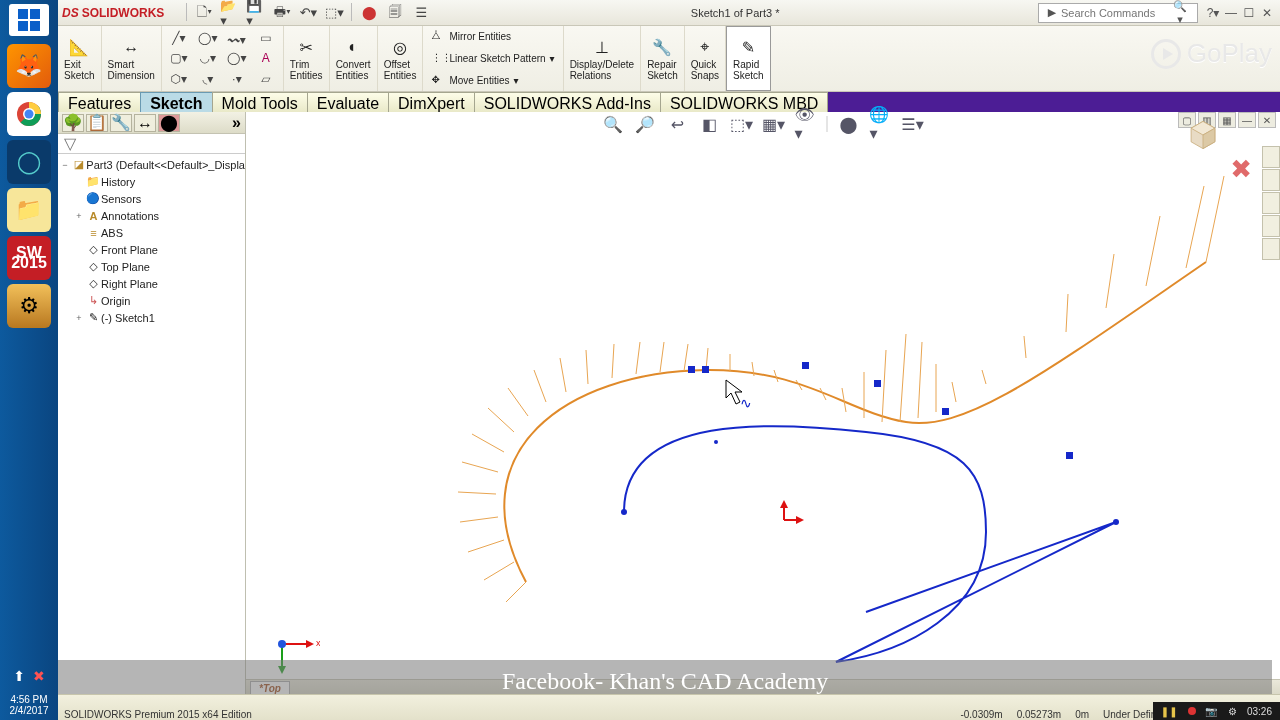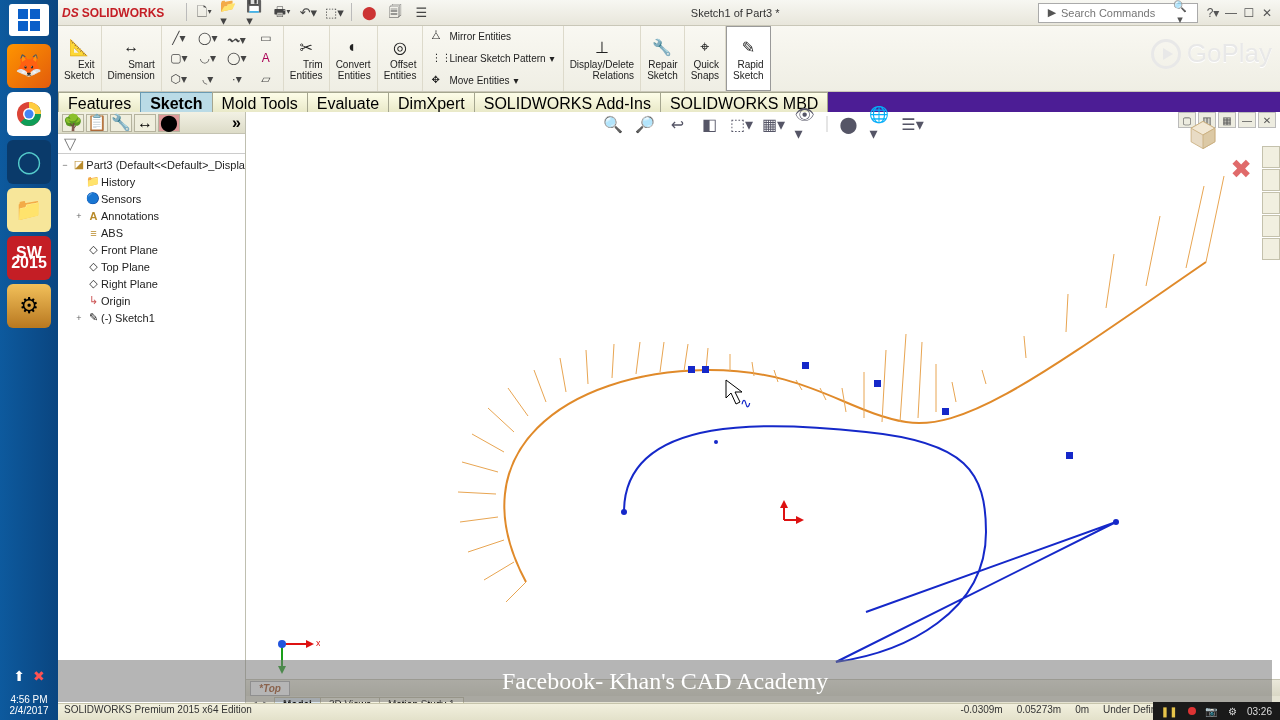--- a/index.html
+++ b/index.html
@@ -33,21 +33,21 @@
 .titlebar .search { display:flex; align-items:center; background:#fff; border:1px solid #aaa; height:20px; padding:0 4px; width:160px; }
 .titlebar .search .si { width:18px; text-align:center; color:#555; }
 .titlebar .search input { border:none; outline:none; font-size:11px; width:110px; background:transparent; }
 .titlebar .winbtns { margin-left:6px; display:flex; gap:0; }
 .titlebar .winbtns span { width:18px; height:18px; display:flex; align-items:center; justify-content:center; font-size:12px; color:#555; }
 
 
 .ribbon { height:66px; background:linear-gradient(#f9f8f2,#efeee4); border-bottom:1px solid #c9c7b8; display:flex; align-items:stretch; font-size:10px; color:#222; position:relative; }
 .rgroup { display:flex; flex-direction:column; align-items:center; justify-content:center; padding:0 6px; border-right:1px solid #dddacb; }
 .rgroup .ric { width:26px; height:22px; display:flex; align-items:center; justify-content:center; font-size:16px; }
-.rgroup .lbl { text-align:right; line-height:11px; margin-top:1px; }
+.rgroup .lbl { text-align:left; line-height:11px; margin-top:1px; }
 .rsmall { display:flex; flex-direction:column; padding:2px 4px; border-right:1px solid #dddacb; justify-content:space-around; }
 .rsmall .row { display:flex; gap:3px; }
 .rsmall .it { width:26px; height:18px; border:1px solid transparent; display:flex; align-items:center; justify-content:center; font-size:12px; color:#444; }
 .rtxtgroup { display:flex; flex-direction:column; justify-content:center; padding:0 8px; border-right:1px solid #dddacb; gap:2px; }
 .rtxtgroup .line { display:flex; align-items:center; gap:4px; height:20px; }
 .rtxtgroup .ic { width:14px; height:14px; }
 .rgroup.active { background:#fff; border:1px solid #999; }
 .goplay { position:absolute; right:8px; top:12px; font-size:26px; font-weight:300; color:#e8e8e8; text-shadow:0 1px 0 #fff; display:flex; align-items:center; gap:6px;}
 .goplay .pc { width:30px; height:30px; border:3px solid #e8e8e8; border-radius:50%; position:relative; }
 .goplay .pc::after{content:"";position:absolute;left:9px;top:6px;border-left:10px solid #e8e8e8;border-top:6px solid transparent;border-bottom:6px solid transparent;}
@@ -94,21 +94,21 @@
 .gfxtabs .sheet { background:#fff; border:1px solid #aaa; padding:0 8px; height:15px; margin-left:4px; display:flex; align-items:center; color:#a04a1a; font-style:italic; font-weight:bold;}
 .btabs { position:absolute; left:0; bottom:8px; right:0; height:16px; background:#e5e3d3; display:flex; align-items:center; font-size:10px;}
 .btabs .scroll { width:14px; text-align:center; color:#666;}
 .btabs .bt { padding:0 8px; border:1px solid #bcb99e; background:#f4f2e0; height:15px; display:flex; align-items:center; margin-right:-1px;}
 .btabs .bt.active { background:#dce7ef; font-weight:bold;}
 
 
 .banner { position:absolute; left:58px; right:8px; bottom:18px; height:42px; background:rgba(120,120,120,0.55); display:flex; align-items:center; justify-content:center; font-family:Georgia,serif; font-size:24px; color:#fff; }
 
 
-.statusbar { position:absolute; left:58px; right:0; bottom:0; height:17px; background:linear-gradient(#f2f0de,#e3e1ca); border-top:1px solid #c7c5ac; display:flex; align-items:flex-start; font-size:10px; color:#333; padding:0 6px; }
+.statusbar { position:absolute; left:58px; right:0; bottom:0; height:26px; background:linear-gradient(#f2f0de,#e3e1ca); border-top:1px solid #c7c5ac; display:flex; align-items:flex-end; font-size:10px; color:#333; padding:0 6px; }
 .statusbar .s-right { margin-left:auto; display:flex; gap:14px; }
 
 
 .systray { position:absolute; right:0; bottom:0; height:18px; background:#1a1a1a; display:flex; align-items:center; gap:10px; padding:0 8px; color:#ddd; font-size:10px; }
 .systray .rec { width:8px;height:8px;background:#d33;border-radius:50%; }
 
 svg.chrome-ico circle { stroke-width:0; }
 </style>
 </head>
 <body>

